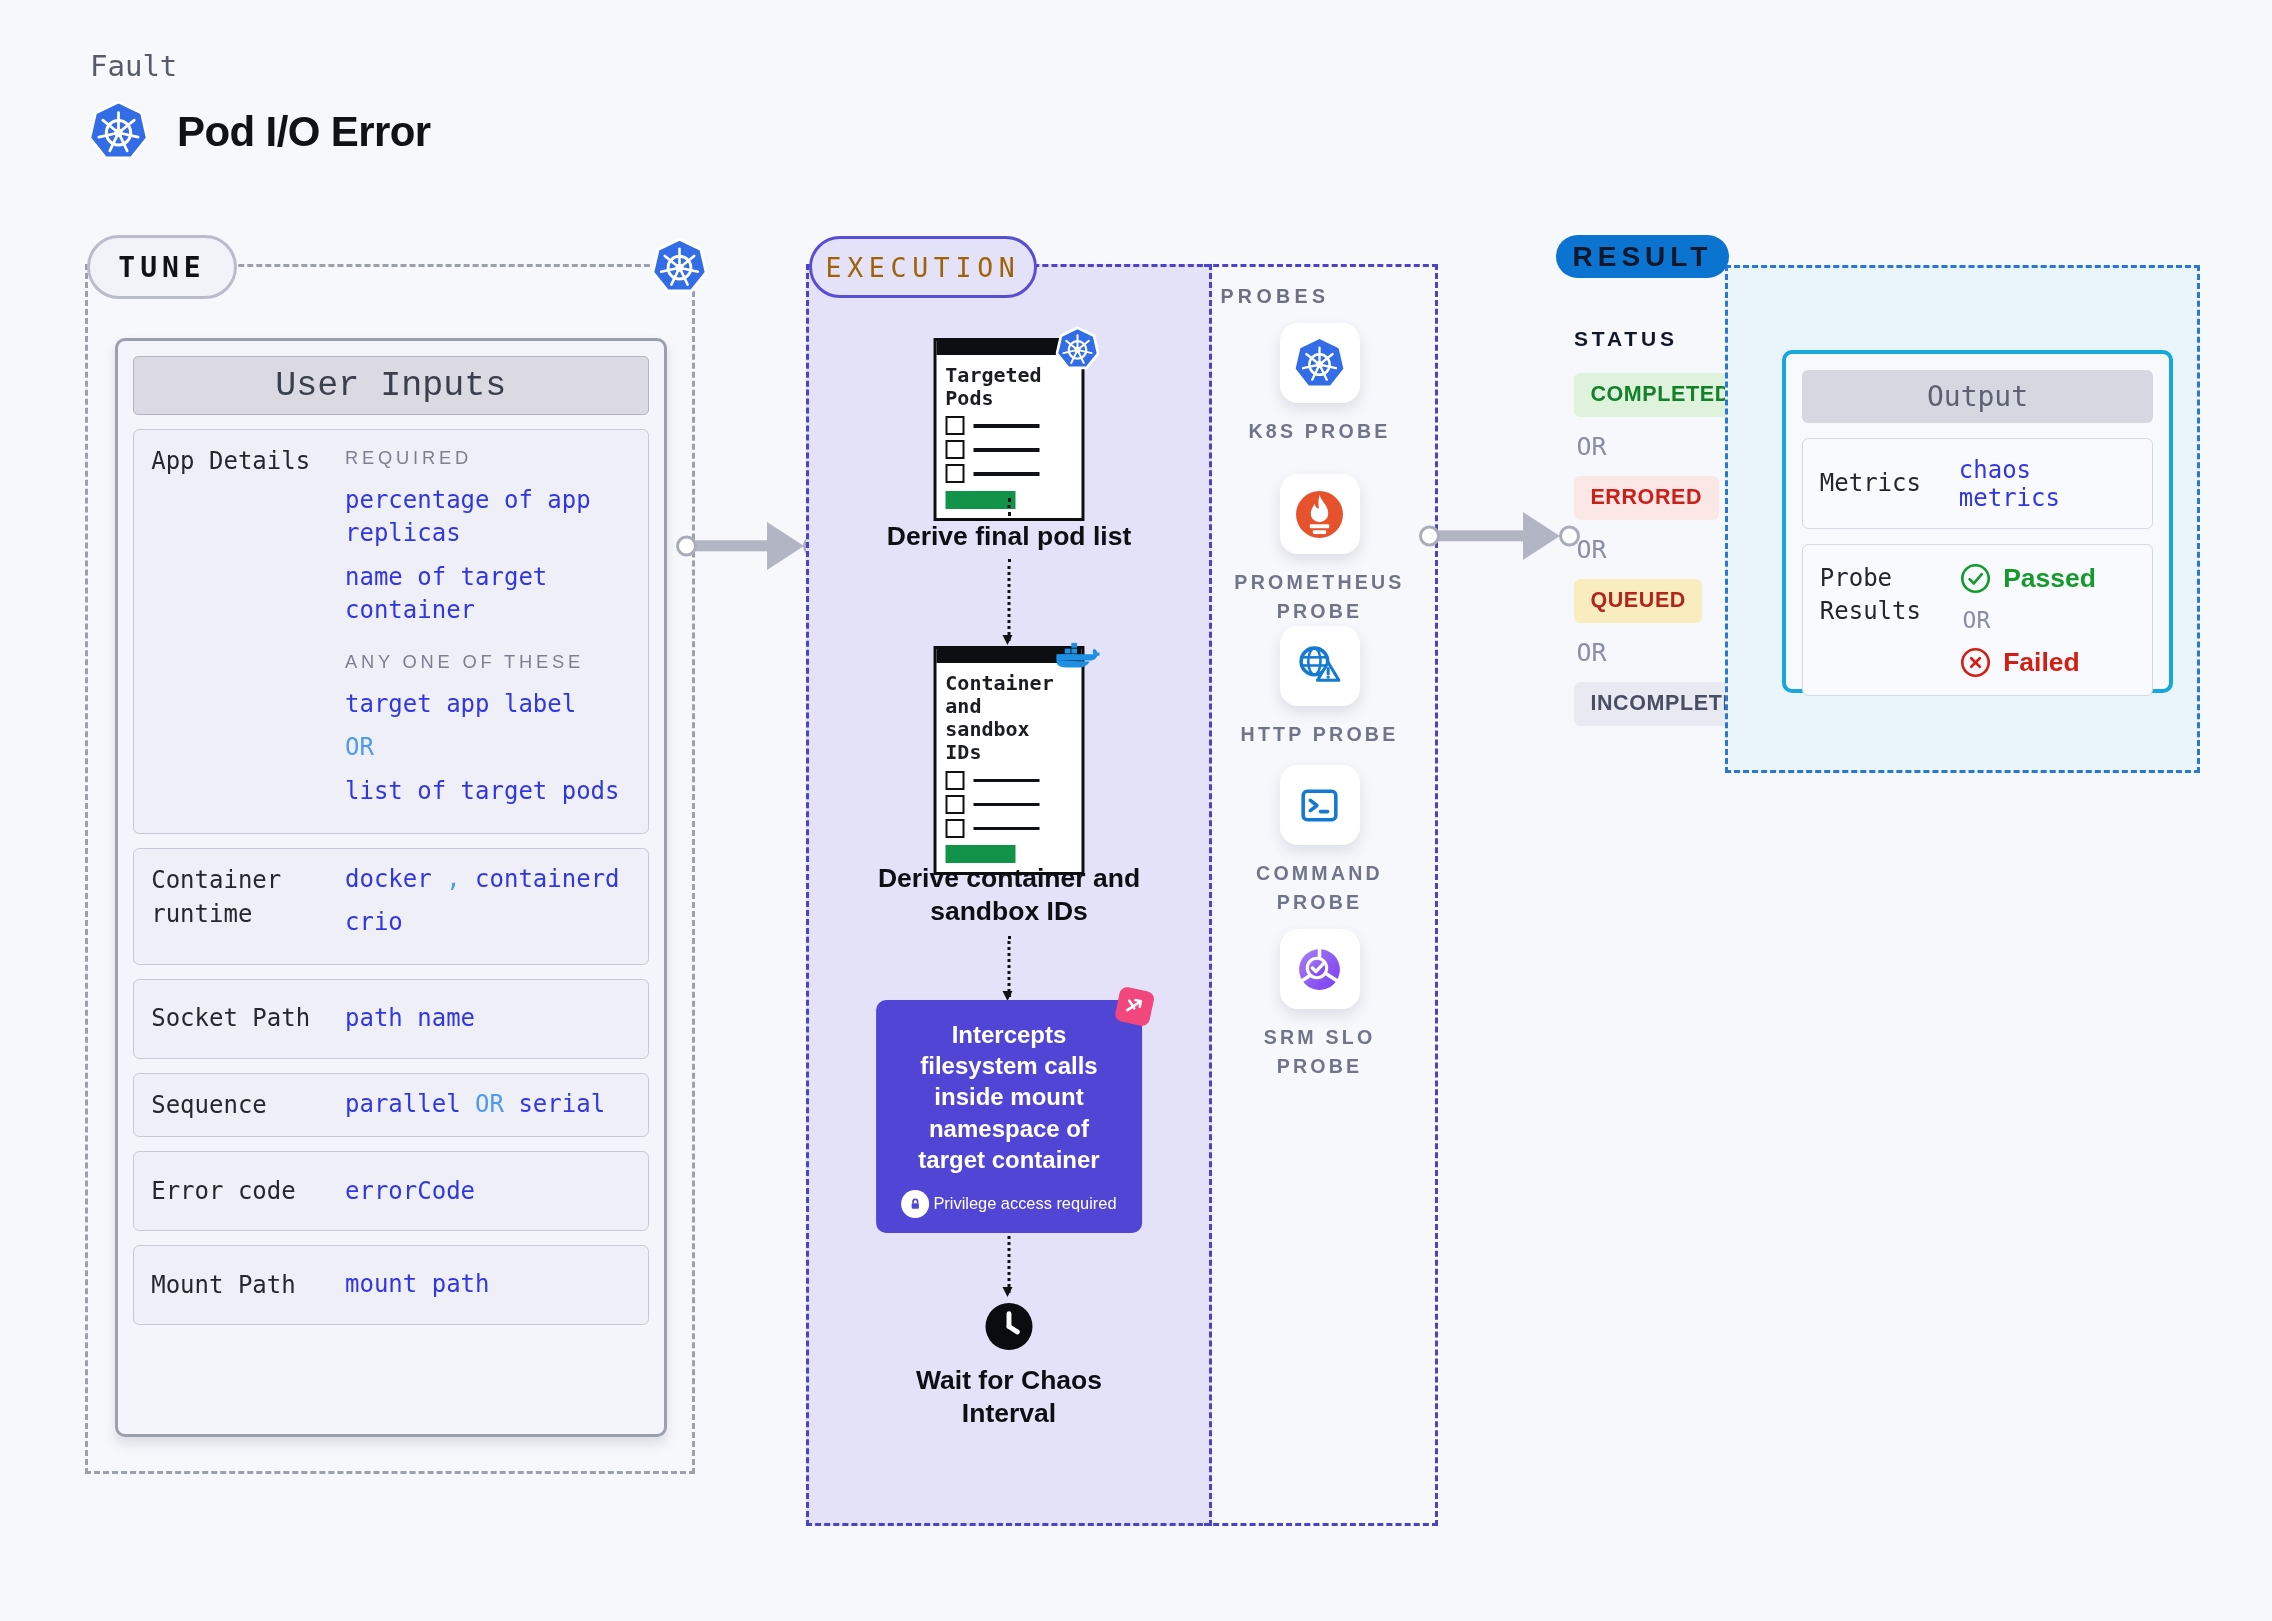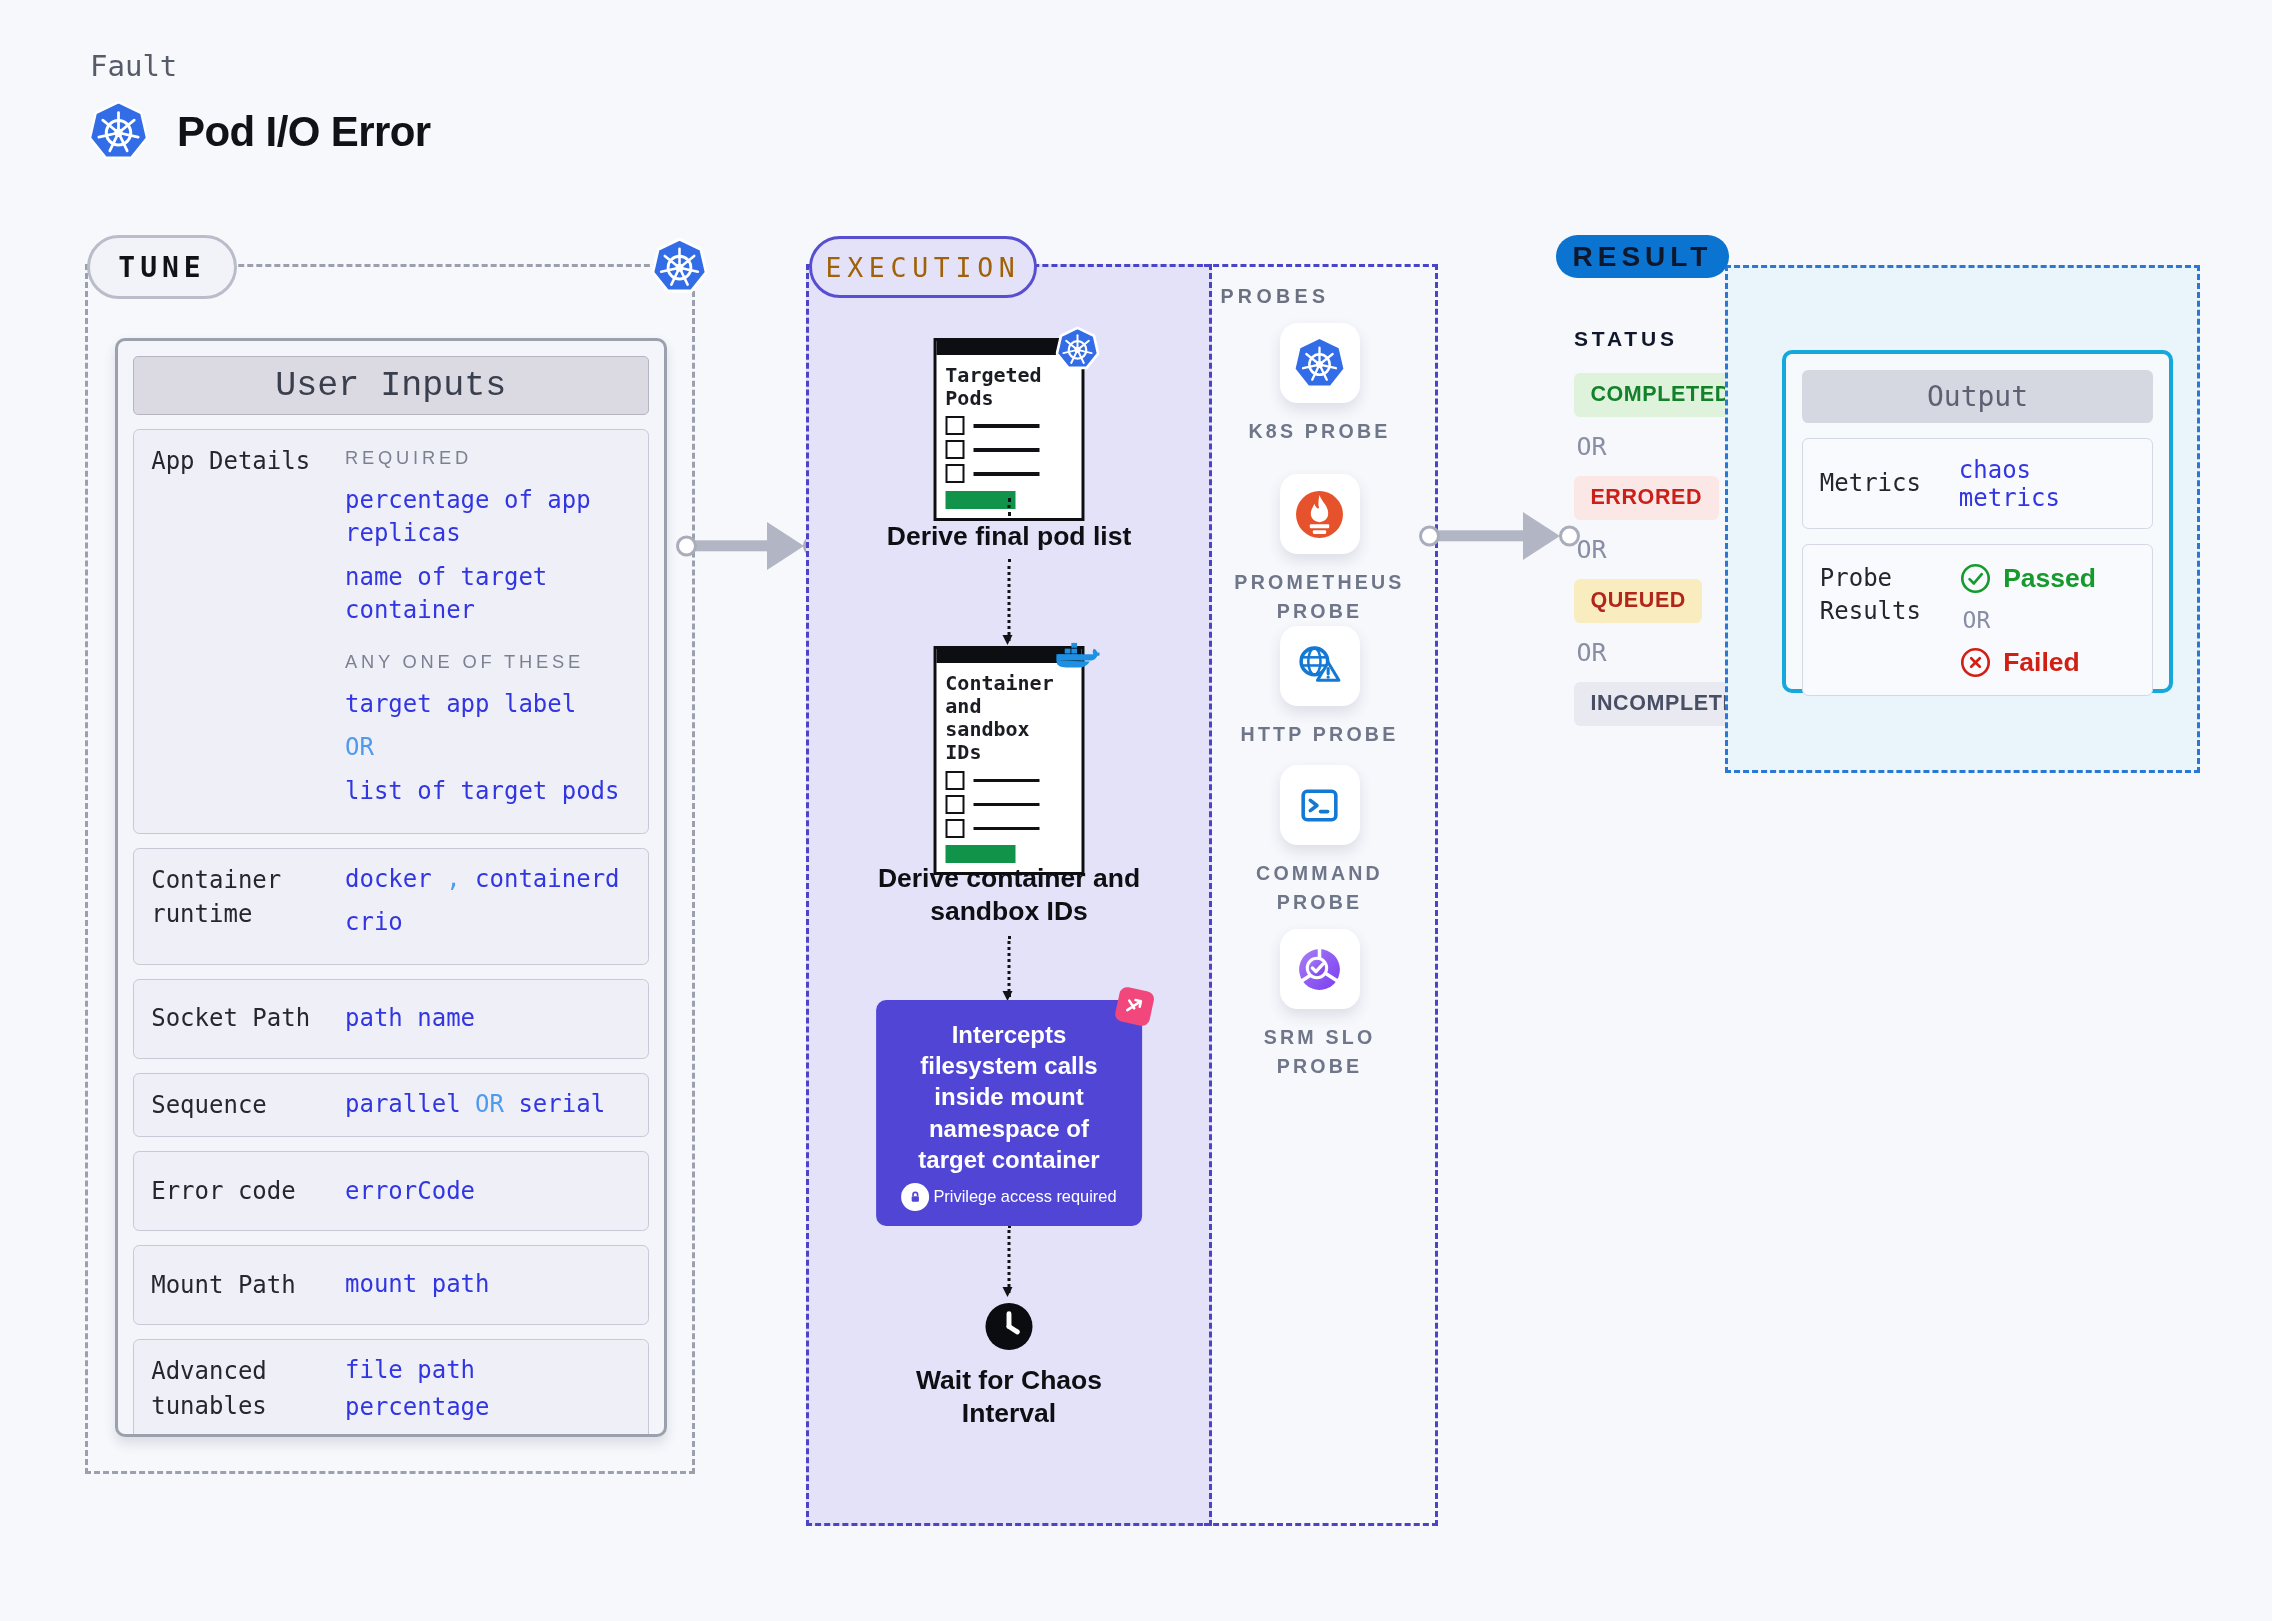--- a/index.html
+++ b/index.html
@@ -78,21 +78,21 @@
   .greenbar{width:70px;height:17.7px;background:var(--card-green);margin-top:7.6px}
   .corner-badge{position:absolute;top:-15px;right:-17.7px;width:44px;height:46px}
   .caption{position:absolute;left:0;width:100%;text-align:center;font-weight:bold;font-size:26.5px;
            line-height:1.25;color:#0E0F12}
   .dotconn{position:absolute;left:50%;transform:translateX(-50%);width:0;border-left:3.8px dotted #101216}
   .dotconn.arrow:after{content:"";position:absolute;left:-7.6px;bottom:-3.8px;width:0;height:0;
            border:solid transparent;border-width:10px 5.7px 0;border-top-color:#101216}
   #intercept-box{position:absolute;left:50%;transform:translateX(-50%);top:733px;width:233px;
            background:var(--execution-purple);border-radius:10px;padding:19px 16.4px 15px;text-align:center;z-index:2}
   #intercept-text{color:#fff;font-weight:bold;font-size:24px;line-height:1.3}
-  #privilege-row{margin-top:8px;display:flex;align-items:center;justify-content:center;gap:4px}
+  #privilege-row{margin-top:15px;display:flex;align-items:center;justify-content:center;gap:4px}
   #privilege-row .lockc{width:28px;height:28px;background:#fff;border-radius:50%;display:flex;
            align-items:center;justify-content:center;flex:0 0 28px}
   #privilege-row .lockc svg{width:16.4px;height:16.4px}
   #privilege-text{color:#fff;font-size:16.4px}
   #pink-badge{position:absolute;top:-11.4px;right:-10px;width:35px;height:35px;background:var(--chaos-pink);
            border-radius:7.6px;transform:rotate(12deg);display:flex;align-items:center;justify-content:center}
   #pink-badge svg{width:23px;height:23px}
   #clock-icon{position:absolute;left:50%;transform:translateX(-50%);top:1035px;width:49px;height:49px}
 
   
@@ -219,29 +219,20 @@
     <div class="ui-row center pad-lg">
       <div class="lbl">Error code</div>
       <div class="vals"><span class="bval">errorCode</span></div>
     </div>
 
     <div class="ui-row center pad-lg">
       <div class="lbl">Mount Path</div>
       <div class="vals"><span class="bval">mount path</span></div>
     </div>
 
-    <div class="ui-row">
-      <div class="lbl pre">Advanced
-tunables</div>
-      <div class="vals">
-        <div class="bval" style="margin-bottom:3.8px">file path</div>
-        <div class="bval" style="margin-bottom:3.8px">percentage</div>
-        <div class="bval" style="margin-bottom:0">method types</div>
-      </div>
-    </div>
   </div>
 </div>
 
 <div class="flow-arrow" style="left:681px;top:522px;width:137px">
   <div class="bar"></div>
     <div class="tri"></div>
     <span class="dot l"></span>
     <span class="dot r"></span>
 </div>
 

